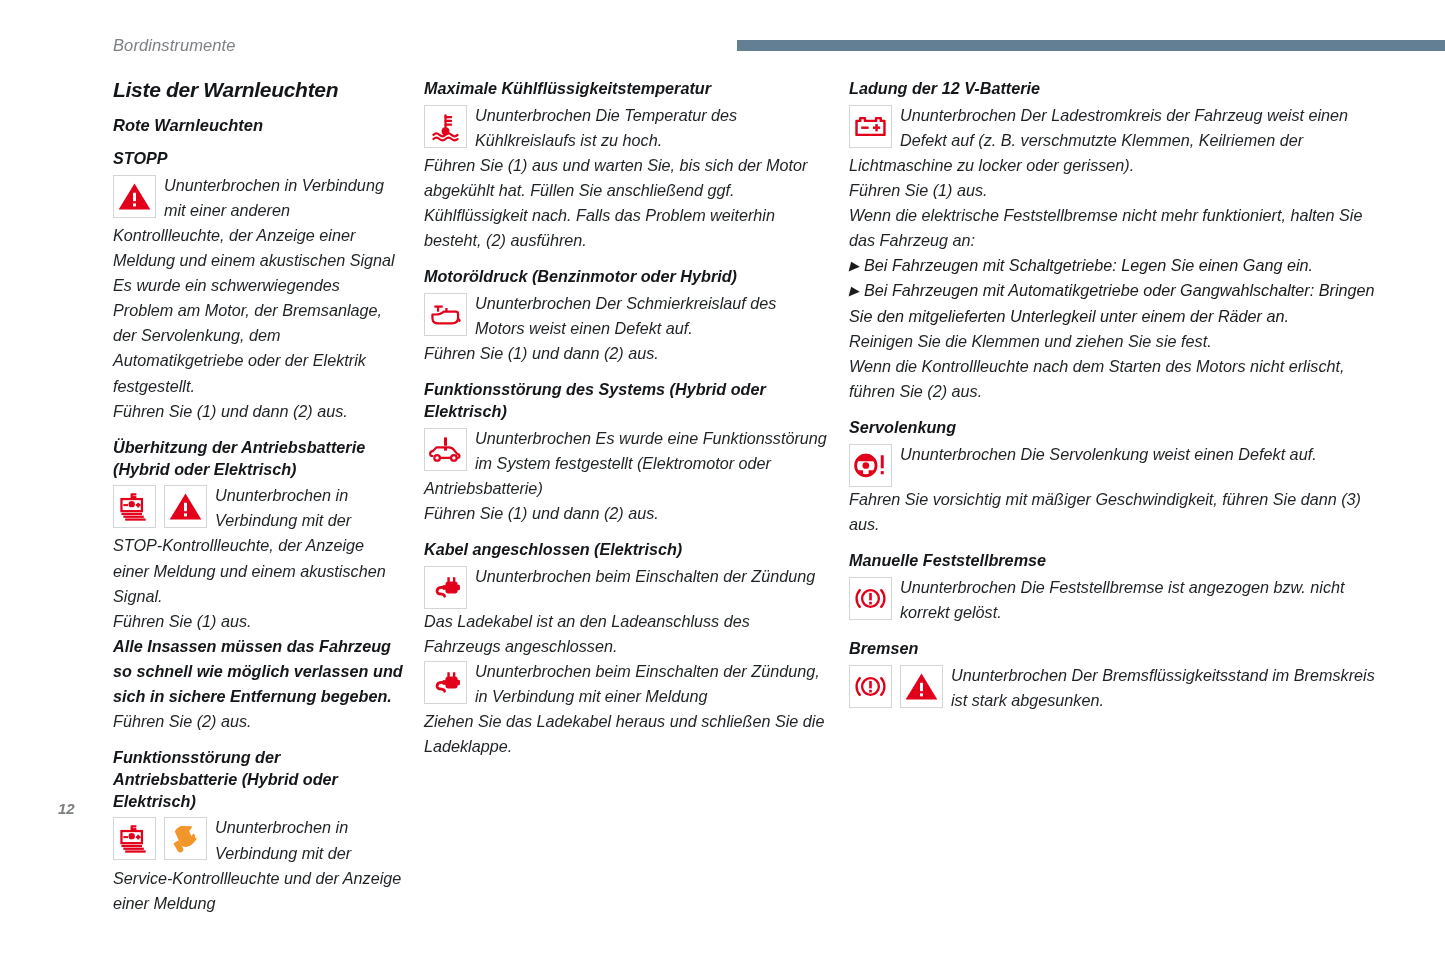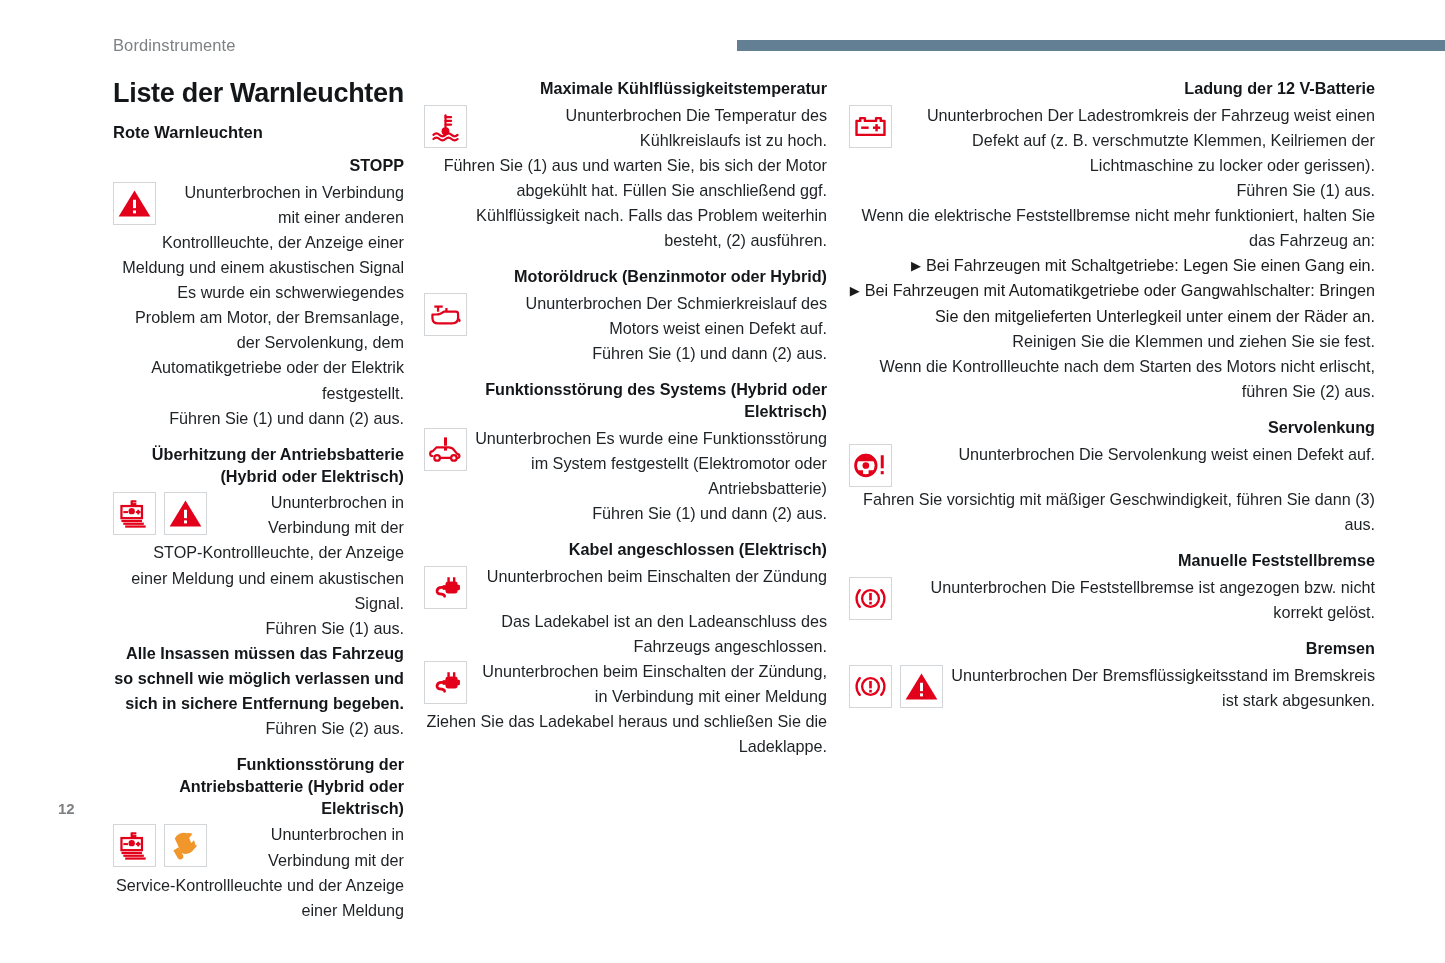--- a/index.html
+++ b/index.html
@@ -12,20 +12,21 @@
     background: #ffffff;
     font-family: "Liberation Sans", sans-serif;
     color: #1a1a1a;
     overflow: hidden;
   }
   .page {
     position: relative;
     width: 1445px;
     height: 843px;
     box-sizing: border-box;
+    font-style: italic;
   }
 
   
   .header {
     position: absolute;
     top: 0; left: 0; right: 0;
     height: 70px;
   }
   .header-running-title {
     position: absolute;
@@ -55,42 +56,41 @@
   }
   .col {
     box-sizing: border-box;
   }
   .col-1 { width: 424px; padding-left: 113px; padding-right: 20px; }
   .col-2 { width: 425px; padding-left: 0px; padding-right: 22px; }
   .col-3 { width: 596px; padding-left: 0px; padding-right: 70px; }
 
   
   h1.title {
-    font-size: 27px;
+    font-size: 21px;
     font-weight: bold;
     margin: 0 0 14px 0;
     letter-spacing: -0.3px;
     color: #14171a;
   }
   h2.subtitle {
     font-size: 16.5px;
     font-weight: bold;
     margin: 0 0 13px 0;
     color: #14171a;
   }
   h3.lamp-title {
     font-size: 16.2px;
     font-weight: bold;
     margin: 0 0 3px 0;
     line-height: 1.34;
     color: #14171a;
   }
   .lamp-block {
     margin-bottom: 13px;
-    text-align: right;
   }
   .para {
     font-size: 16.2px;
     line-height: 1.55;
     margin: 0;
     color: #1e2224;
   }
   .para.bold {
     font-weight: bold;
     color: #14171a;

